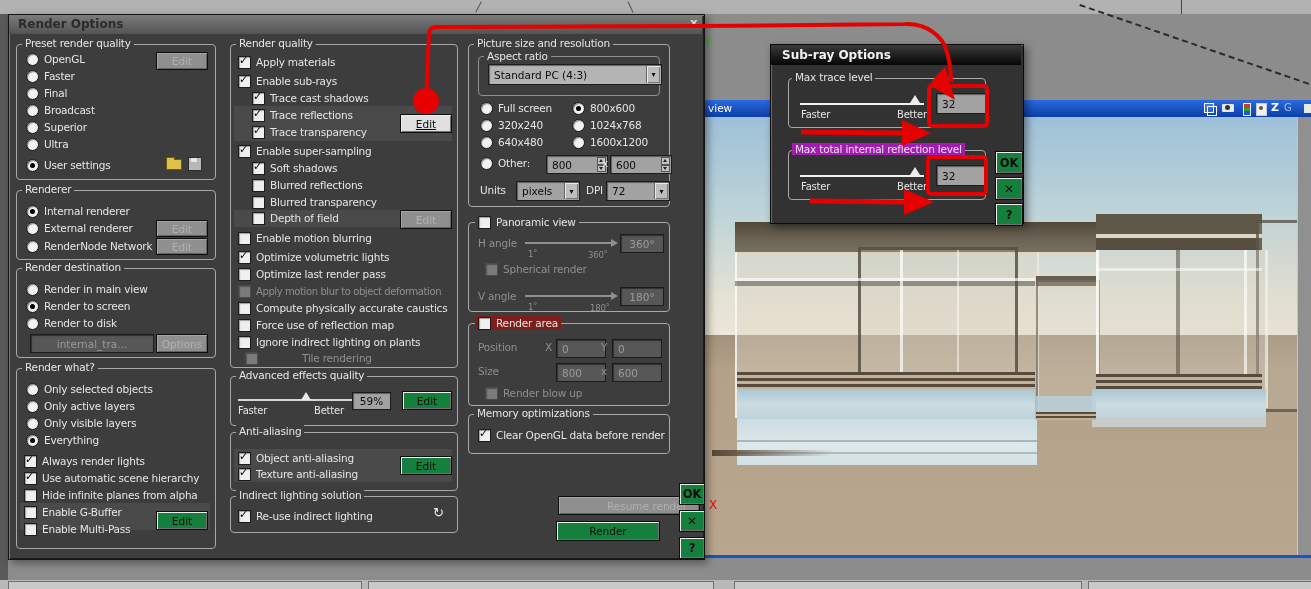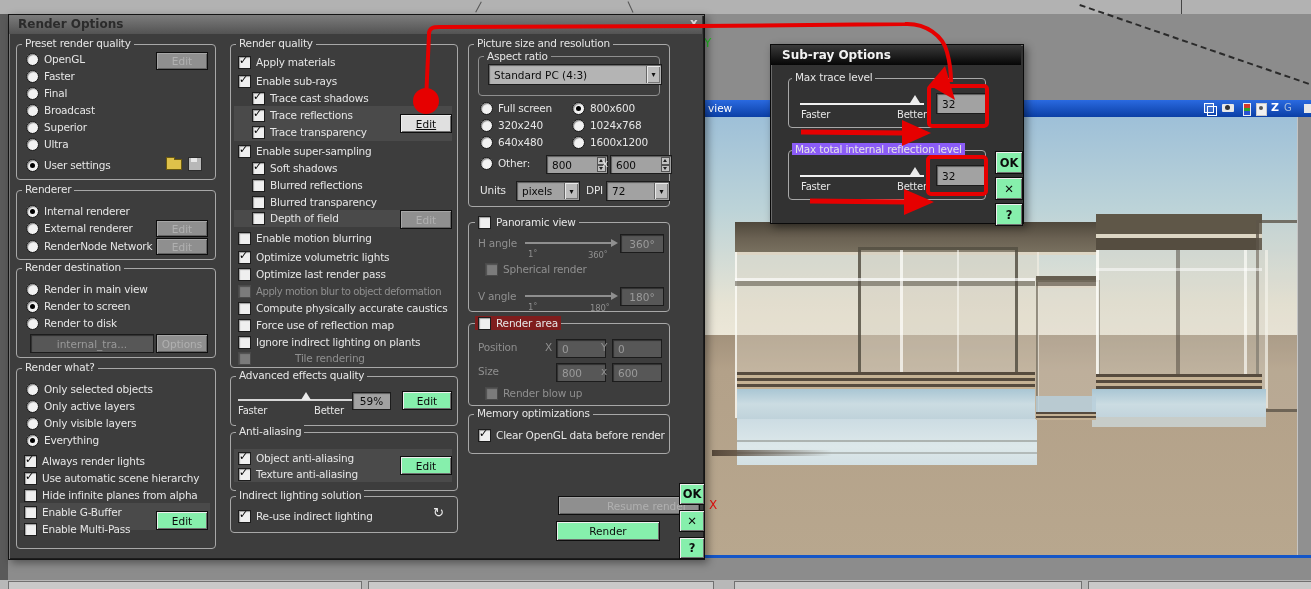--- a/index.html
+++ b/index.html
@@ -14,21 +14,21 @@
       box-shadow:inset 1px 1px 1px rgba(0,0,0,.35);position:relative;flex:none;}
   .cb.ck::after{content:"✓";position:absolute;left:0;top:-3px;font-size:11px;font-weight:bold;color:#000;}
   .cb.dgray{background:#7b7b7b;border-color:#4a4a4a;}
   .rd{width:11px;height:11px;border-radius:50%;background:#f2f2f2;border:1px solid #161616;
       box-shadow:inset 1px 1px 1px rgba(0,0,0,.45);position:relative;flex:none;}
   .rd.sel::after{content:"";position:absolute;left:3px;top:3px;width:5px;height:5px;border-radius:50%;background:#000;}
   .grp{position:absolute;border:1px solid #a8a8a8;border-radius:4px;}
   .glab{position:absolute;font-size:10.5px;letter-spacing:-0.2px;color:#e6e6e6;background:#3d3d3d;
         padding:0 3px;white-space:nowrap;z-index:2;}
   .btn{position:absolute;display:flex;align-items:center;justify-content:center;font-size:10.5px;
-       color:#0c0c0c;background:#86efac;border:1px solid #0e0e0e;
+       color:#0c0c0c;background:#15803d;border:1px solid #0e0e0e;
        box-shadow:inset 1px 1px 0 #eee,inset -1px -1px 0 #707070;}
   .btn.dis{background:#8f8f8f;color:#b0b0b0;box-shadow:inset 1px 1px 0 #a6a6a6,inset -1px -1px 0 #636363;}
   .btn.lite{background:#e0e0e0;text-decoration:underline;}
   .btn.bold{font-weight:bold;font-size:11.5px;}
   .fld{position:absolute;display:flex;align-items:center;padding:0 5px;font-size:10.5px;
        background:#a2a2a2;color:#0c0c0c;border:1px solid #1c1c1c;box-shadow:inset 1px 1px 1px rgba(0,0,0,.45);}
   .fld.dis{background:#575757;color:#9a9a9a;}
   .fld.ctr{justify-content:center;padding:0;}
   .ddb{position:absolute;right:1px;top:1px;bottom:1px;width:13px;background:#bdbdbd;border-left:1px solid #666;
        box-shadow:inset 1px 1px 0 #e8e8e8,inset -1px -1px 0 #777;display:flex;align-items:center;justify-content:center;}
@@ -312,21 +312,21 @@
         <span class="lbl">Compute physically accurate caustics</span>
       </div>
     <div class="row" style="left:230px;top:304px;">
         <span class="cb"></span>
         <span class="lbl">Force use of reflection map</span>
       </div>
     <div class="row" style="left:230px;top:321px;">
         <span class="cb"></span>
         <span class="lbl">Ignore indirect lighting on plants</span>
       </div>
-    <div class="row dis" style="left:230px;top:337px;gap:44px;">
+    <div class="row dis" style="left:237px;top:337px;gap:44px;">
         <span class="cb dgray"></span>
         <span class="lbl">Tile rendering</span>
       </div>
 
     <div class="grp" style="left:222px;top:362px;width:226px;height:48px;"></div>
     <div class="glab" style="left:228px;top:355px;">Advanced effects quality</div>
     <div class="sline" style="left:230px;top:385px;width:116px;"></div>
     <div class="thumb" style="left:293px;top:378px;"></div>
     <div class="tick w" style="left:230px;top:391px;font-size:10px;">Faster</div>
     <div class="tick w" style="left:306px;top:391px;font-size:10px;">Better</div>
@@ -498,21 +498,21 @@
 
   <div class="grp" style="left:788px;top:78px;width:196px;height:48px;z-index:21;"></div>
   <div class="glab" style="left:792px;top:71px;background:#323232;z-index:22;">Max trace level</div>
   <div class="sline" style="left:800px;top:103px;width:124px;background:#f0f0f0;z-index:22;"></div>
   <div class="thumb" style="left:910px;top:95px;z-index:22;"></div>
   <div class="tick w" style="left:801px;top:109px;font-size:10px;z-index:22;">Faster</div>
   <div class="tick w" style="left:897px;top:109px;font-size:10px;z-index:22;">Better</div>
   <div class="fld" style="left:936px;top:93px;width:40px;height:19px;z-index:22;">32</div>
 
   <div class="grp" style="left:788px;top:150px;width:196px;height:48px;z-index:21;"></div>
-  <div class="glab" style="left:792px;top:143px;background:#8b5cf6;z-index:22;">Max total internal reflection level</div>
+  <div class="glab" style="left:792px;top:143px;background:#a21caf;z-index:22;">Max total internal reflection level</div>
   <div class="sline" style="left:800px;top:175px;width:124px;background:#f0f0f0;z-index:22;"></div>
   <div class="thumb" style="left:910px;top:167px;z-index:22;"></div>
   <div class="tick w" style="left:801px;top:181px;font-size:10px;z-index:22;">Faster</div>
   <div class="tick w" style="left:897px;top:181px;font-size:10px;z-index:22;">Better</div>
   <div class="fld" style="left:936px;top:165px;width:40px;height:19px;z-index:22;">32</div>
 
   <div class="btn bold" style="left:995px;top:151px;width:26px;height:21px;z-index:22;">OK</div>
   <div class="btn bold" style="left:995px;top:177px;width:26px;height:21px;z-index:22;">✕</div>
   <div class="btn bold" style="left:995px;top:203px;width:26px;height:21px;z-index:22;">?</div>
 

